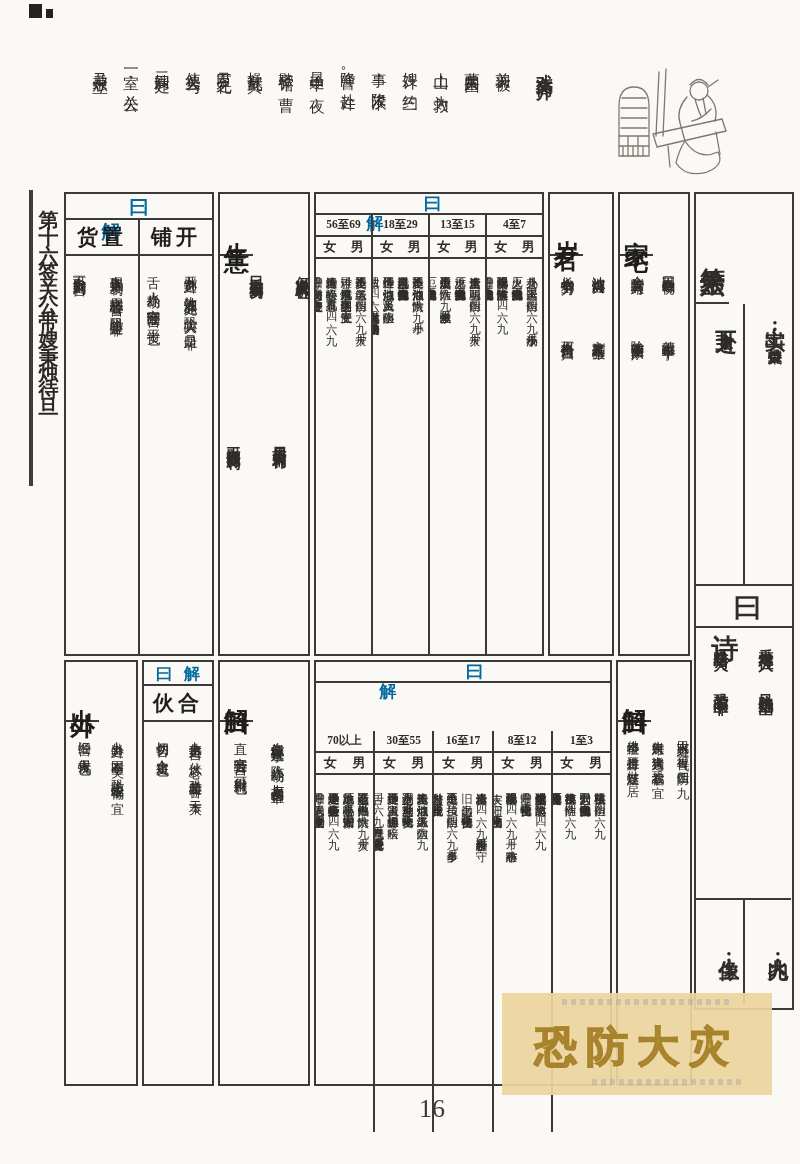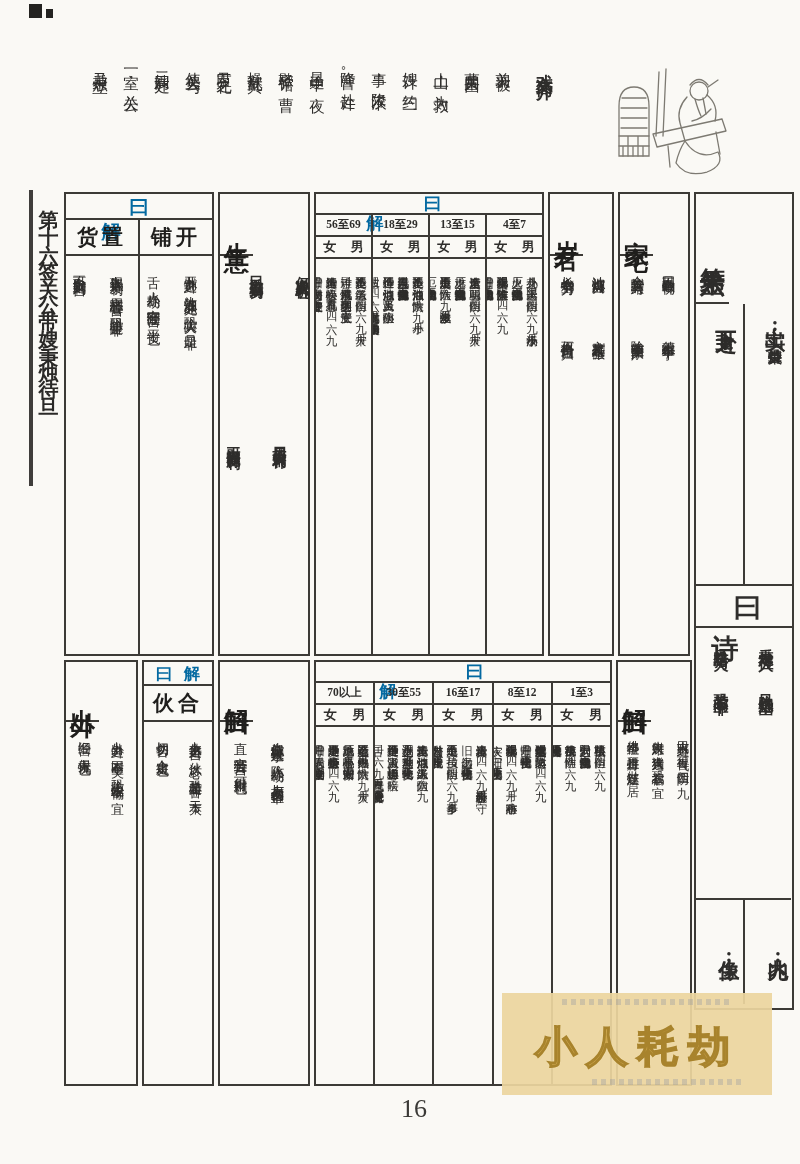--- a/index.html
+++ b/index.html
@@ -52,21 +52,21 @@
 
   
   .story{position:absolute;left:58px;top:60px;width:502px;height:128px;}
   .story p{line-height:31px;font-size:15.5px;letter-spacing:2px;}
   .story p.t{font-weight:bold;font-size:17px;margin-left:10px;letter-spacing:3px;}
 
   .margin-title{position:absolute;left:36px;top:194px;height:470px;font-size:20px;font-weight:bold;letter-spacing:17px;color:#2a2927;}
   .gutter-line{position:absolute;left:29px;top:190px;width:4px;height:296px;background:#1d1c1a;opacity:.85;}
   .artifact{position:absolute;background:#242321;}
 
-  .pagenum{position:absolute;left:384px;top:1094px;width:60px;text-align:center;font-size:26px;color:#3a3936;}
+  .pagenum{position:absolute;left:402px;top:1094px;width:60px;text-align:center;font-size:26px;color:#3a3936;}
 
   
   .watermark{position:absolute;left:502px;top:993px;width:270px;height:102px;background:rgba(236,213,158,0.93);z-index:6;}
   .watermark .wm-text{position:absolute;left:0;right:0;top:26px;text-align:center;font-size:42px;font-weight:bold;letter-spacing:9px;color:#cda74e;-webkit-text-stroke:1.5px #a8832c;text-shadow:0 0 2px #f6e7bd;}
   .noise{position:absolute;height:6px;background:repeating-linear-gradient(90deg,rgba(125,135,160,.28) 0 5px,transparent 5px 9px);}
 
   svg.sketch{position:absolute;left:606px;top:64px;}
 </style>
 </head>
 <body>
@@ -245,21 +245,21 @@
   <div class="box" style="left:218px;top:660px;width:92px;height:426px;">
     <div class="row bb h-big vt" style="height:60px;">解曰</div>
     <div class="cell vt c2" style="height:360px;">
         <p>生意似穿破鞋过水　防小人耗劫　与人交易勿信直中</p>
         <p>直　宜苦力经营　可得财利也</p>
       </div>
   </div>
 
   <div class="box" style="left:314px;top:660px;width:298px;height:426px;">
     <div class="row bb h-span" style="height:21px;line-height:20px;font-size:17px;letter-spacing:150px;text-indent:150px;">曰解</div>
-    <div class="row" style="height:401px;display:flex;">
+    <div class="row" style="height:401px;display:flex;margin-top:48px;">
       <div class="agecol">
         <div class="h-range bb">70以上</div>
         <div class="h-gender bb">
           <span>女</span>
             <span>男</span>
         </div>
         <div class="agebody cell vt cA">
             <p>福造老运不旺　可比风中点烛　惟防六　九　十月灾</p>
             <p>难跌地之厄　早晚上落小心　守旧则大吉平安</p>
             <p>坤造老运美中不足　操心劳烦暗疾上身　四　六　九</p>
@@ -325,19 +325,19 @@
     <div class="row bb h-big vt" style="height:60px;">解曰</div>
     <div class="cell vt c3" style="height:360px;">
         <p>吉宅人口之卦　可得喜气　但防四　九</p>
         <p>失财疾难　肖猪狗之人　恐惹祸非　宜</p>
         <p>佛祖奉经　拜祖上香灯　做过新灶　居</p>
       </div>
   </div>
 
   <div class="watermark">
     <div class="noise" style="left:60px;right:40px;top:6px;"></div>
-    <div class="wm-text">小人耗劫</div>
+    <div class="wm-text">恐防大灾</div>
     <div class="noise" style="left:90px;right:30px;bottom:10px;"></div>
   </div>
 
   <div class="pagenum">16</div>
 
 </div>
 
 </body></html>

